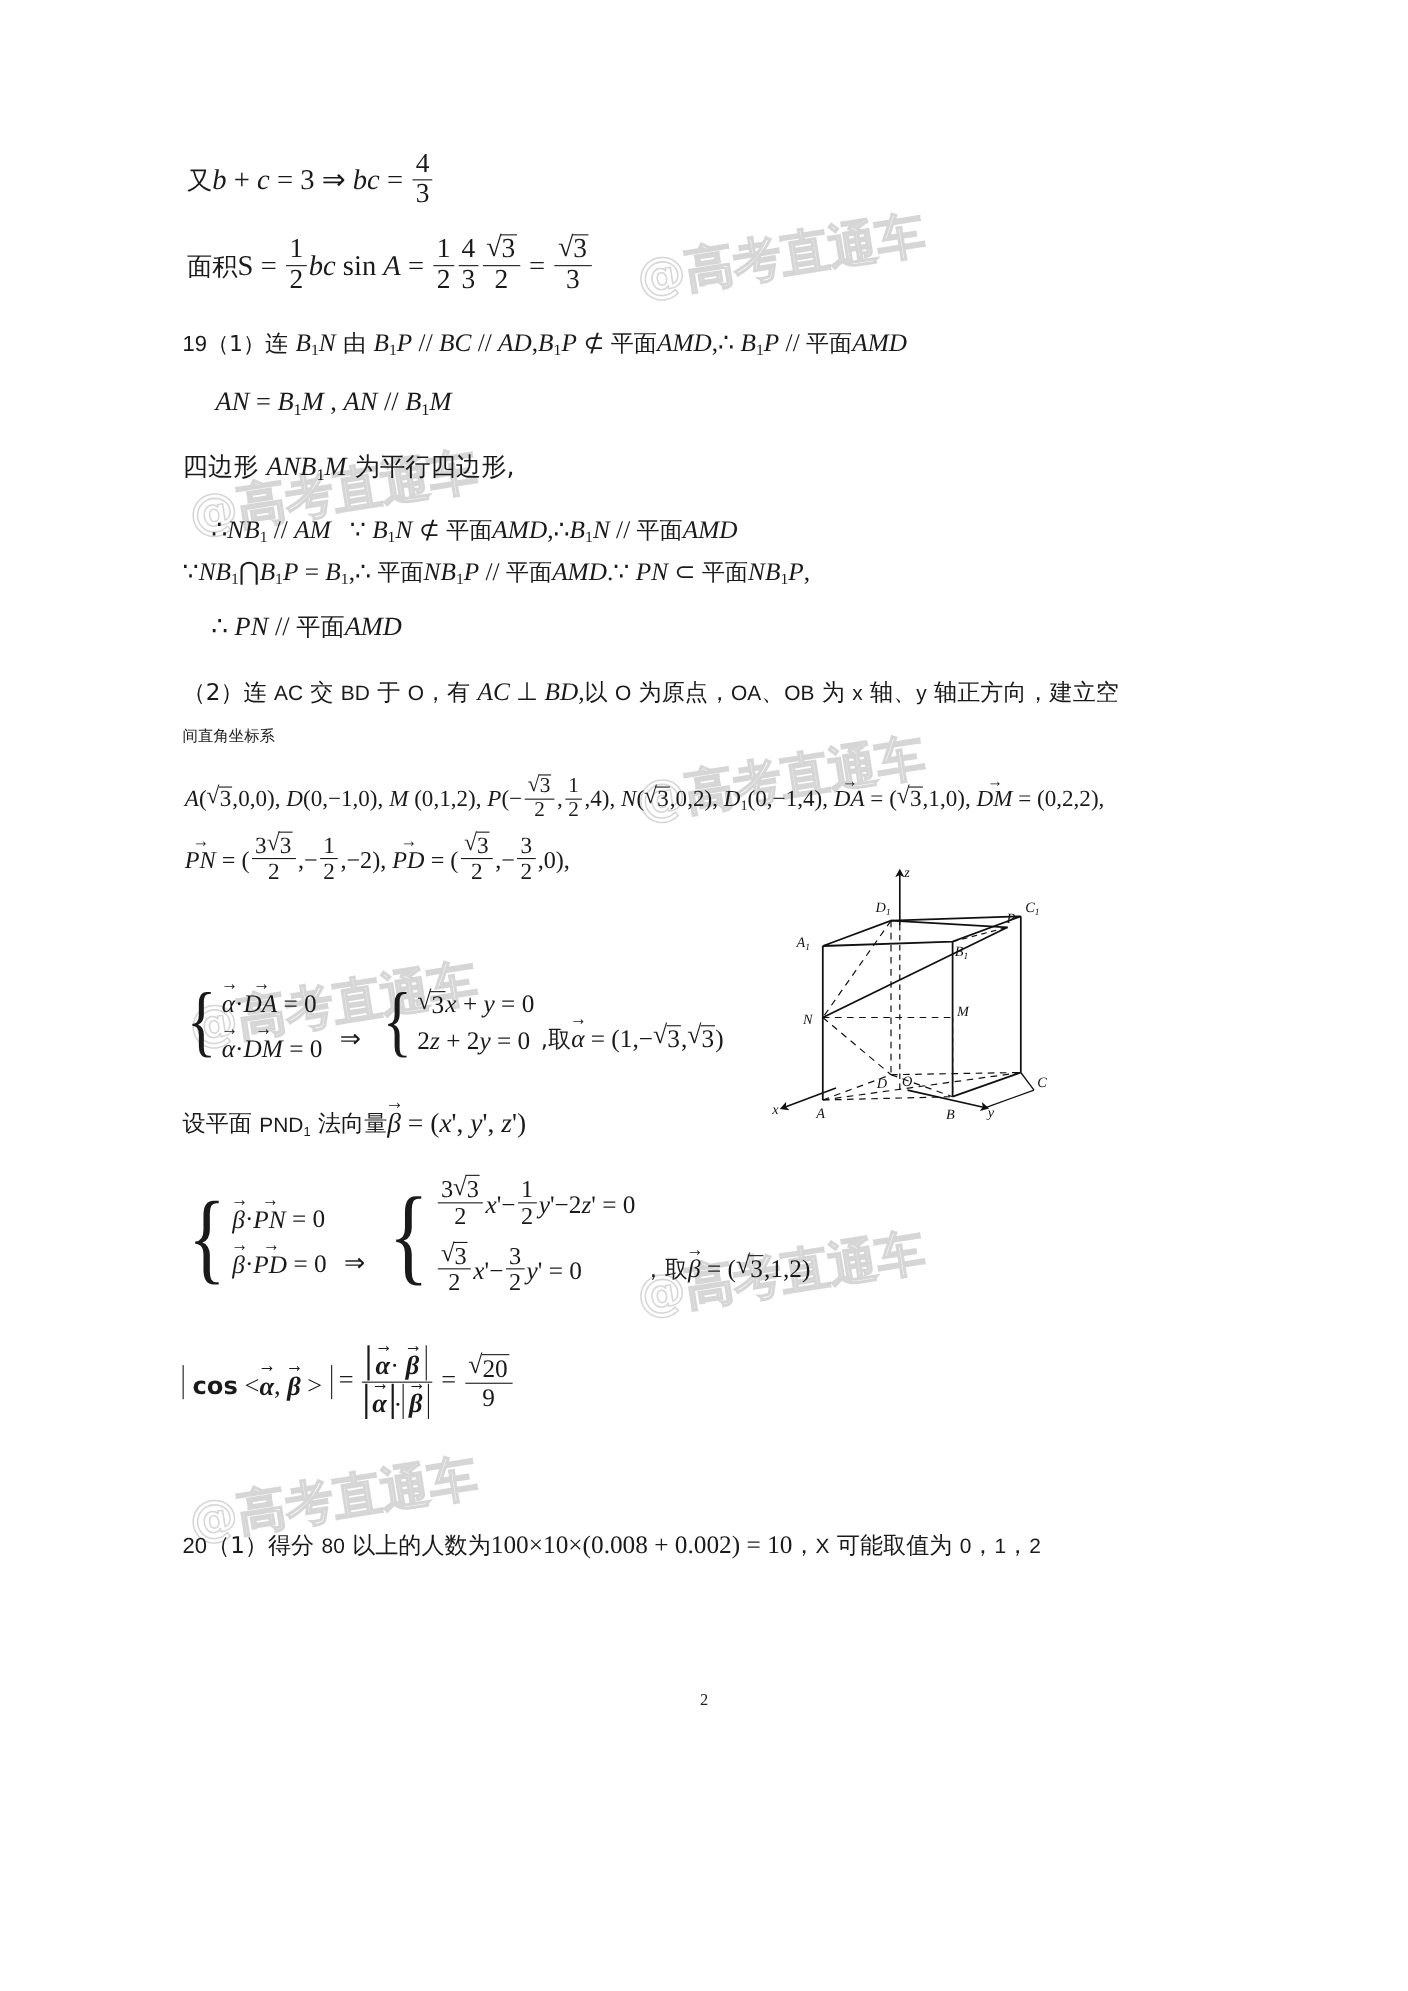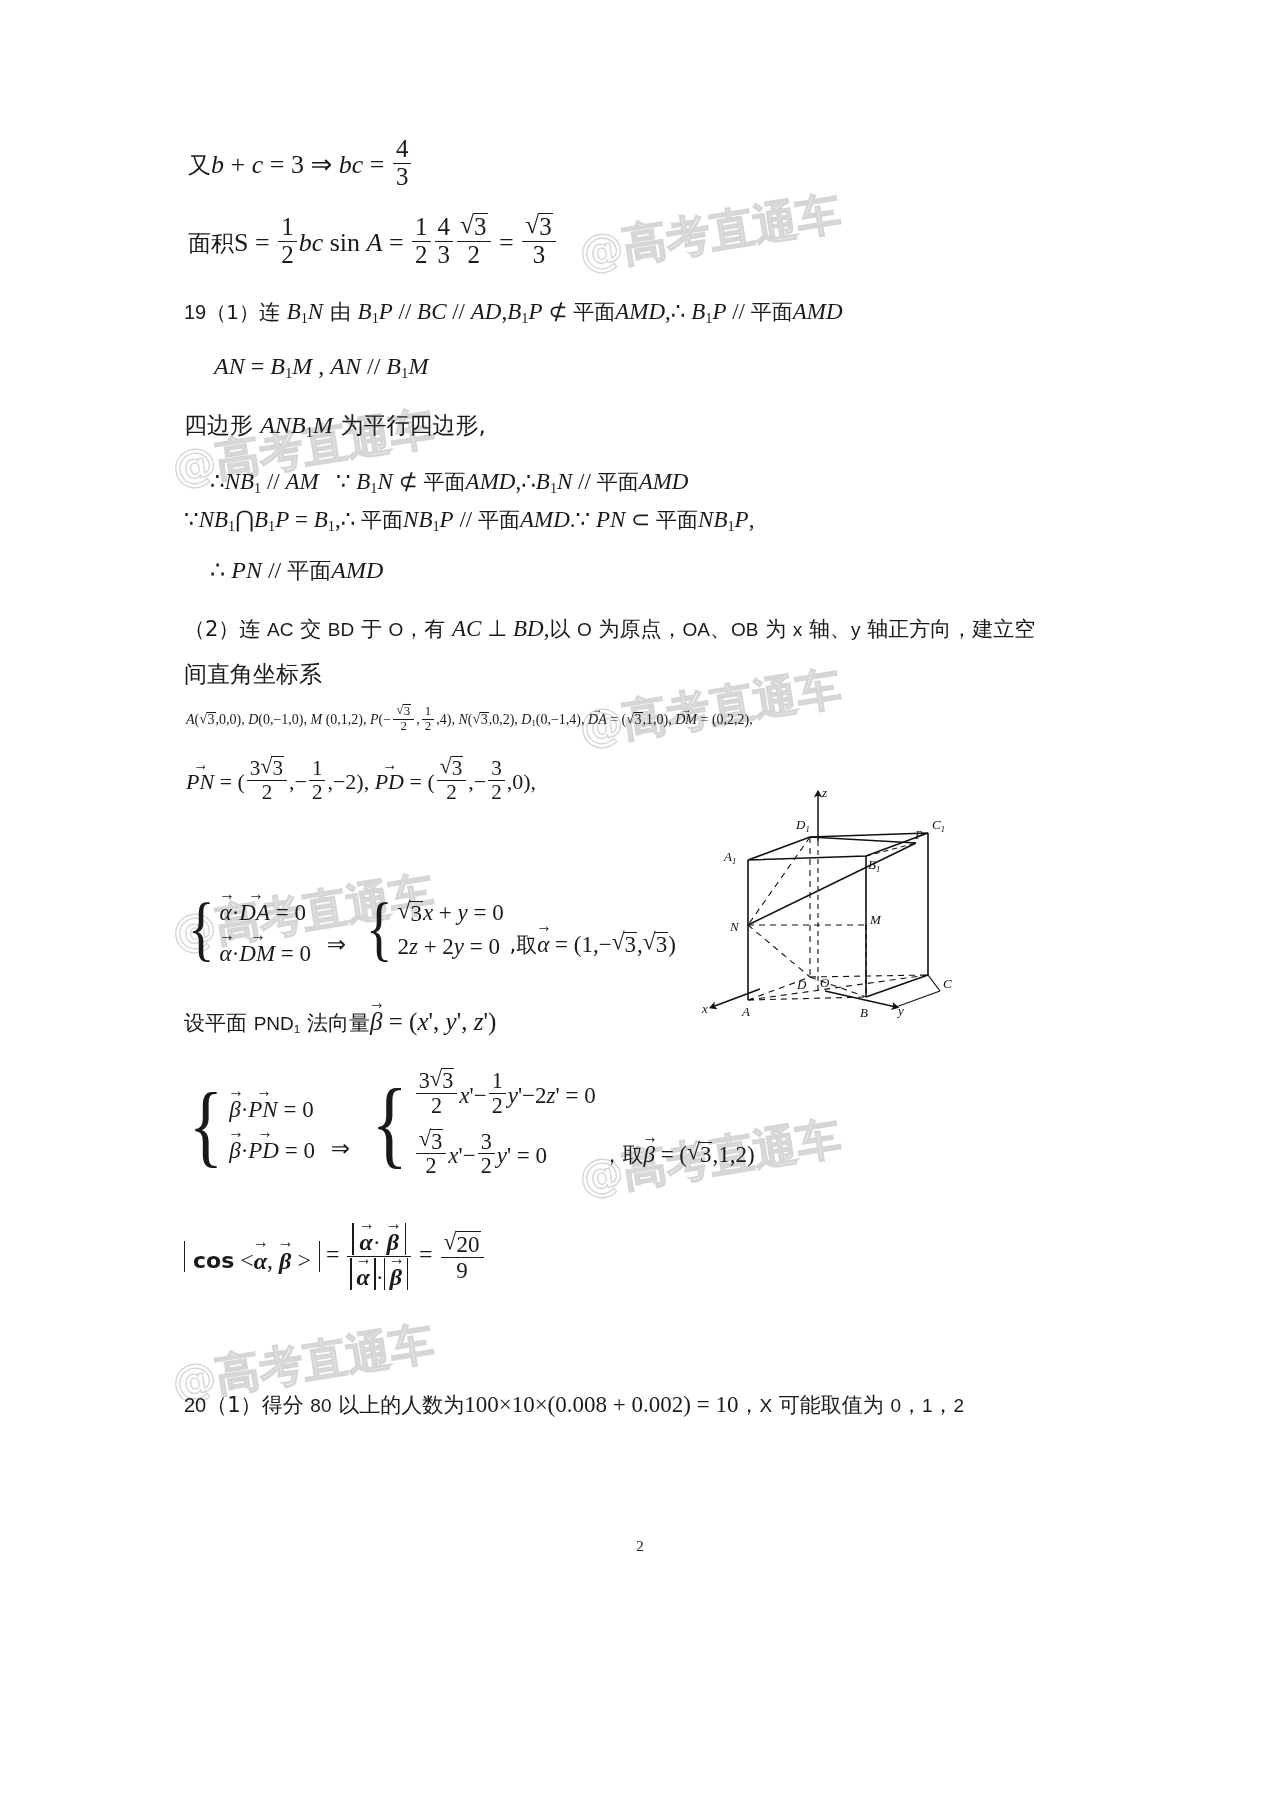--- a/index.html
+++ b/index.html
@@ -16,21 +16,21 @@
     overflow: hidden;
   }
   .page {
     position: absolute;
     left: 0; top: 0;
     width: 1280px;
     height: 1810px;
   }
   .content {
     position: absolute;
-    left: 184px;
+    left: 166px;
     top: 0;
     width: 944px;
     height: 1568px;
   }
 
   
   .ln {
     position: absolute;
     white-space: nowrap;
     line-height: 1;
@@ -187,25 +187,25 @@
     </div>
 
     <div class="ln" style="left:26px; top:558px; font-size:24px;">
       <span class="mn">∴&nbsp;</span><span class="mi">PN</span><span class="mn"> // </span><span class="han" style="font-size:22px;">平面</span><span class="mi">AMD</span>
     </div>
 
     <div class="ln" style="left:0px; top:617px; font-size:21px;text-align:center;">
       <span class="han">（2）连&nbsp;</span><span class="sans" style="font-size:19px;">AC</span><span class="han">&nbsp;交&nbsp;</span><span class="sans" style="font-size:19px;">BD</span><span class="han">&nbsp;于&nbsp;</span><span class="sans" style="font-size:19px;">O</span><span class="han">，有&nbsp;</span><span class="mi" style="font-size:23px;">AC</span><span class="mn" style="font-size:23px;"> ⊥ </span><span class="mi" style="font-size:23px;">BD</span><span class="mn" style="font-size:23px;">,</span><span class="han">以&nbsp;</span><span class="sans" style="font-size:19px;">O</span><span class="han">&nbsp;为原点，</span><span class="sans" style="font-size:19px;">OA</span><span class="han">、</span><span class="sans" style="font-size:19px;">OB</span><span class="han">&nbsp;为&nbsp;</span><span class="sans" style="font-size:19px;">x</span><span class="han">&nbsp;轴、</span><span class="sans" style="font-size:19px;">y</span><span class="han">&nbsp;轴正方向，建立空</span>
     </div>
 
-    <div class="ln" style="left:0px; top:663px; font-size:23px;">
+    <div class="ln" style="left:0px; top:663px; font-size:14px;">
       <span class="han">间直角坐标系</span>
     </div>
 
-    <div class="ln" style="left:2px; top:704px; font-size:14px;">
+    <div class="ln" style="left:2px; top:704px; font-size:21px;">
       <span class="mi">A</span><span class="mn">(</span><span class="sqrt"><span class="rad">3</span></span><span class="mn">,0,0),&nbsp;</span><span class="mi">D</span><span class="mn">(0,−1,0),&nbsp;</span><span class="mi">M</span><span class="mn">&nbsp;(0,1,2),&nbsp;</span><span class="mi">P</span><span class="mn">(−</span><span class="frac" style="font-size:0.92em;"><span class="num mn"><span class="sqrt"><span class="rad">3</span></span></span><span class="den mn">2</span></span><span class="mn">,</span><span class="frac" style="font-size:0.92em;"><span class="num mn">1</span><span class="den mn">2</span></span><span class="mn">,4),&nbsp;</span><span class="mi">N</span><span class="mn">(</span><span class="sqrt"><span class="rad">3</span></span><span class="mn">,0,2),&nbsp;</span><span class="mi">D<sub class="sn">1</sub></span><span class="mn">(0,−1,4),&nbsp;</span><span class="vec"><span class="vbody mi">DA</span></span><span class="mn"> = (</span><span class="sqrt"><span class="rad">3</span></span><span class="mn">,1,0),&nbsp;</span><span class="vec"><span class="vbody mi">DM</span></span><span class="mn"> = (0,2,2),</span>
     </div>
 
     <div class="ln" style="left:2px; top:756px; font-size:22px;">
       <span class="vec"><span class="vbody mi">PN</span></span><span class="mn"> = (</span><span class="frac"><span class="num mn">3<span class="sqrt"><span class="rad">3</span></span></span><span class="den mn">2</span></span><span class="mn">,−</span><span class="frac"><span class="num mn">1</span><span class="den mn">2</span></span><span class="mn">,−2),&nbsp;</span><span class="vec"><span class="vbody mi">PD</span></span><span class="mn"> = (</span><span class="frac"><span class="num mn"><span class="sqrt"><span class="rad">3</span></span></span><span class="den mn">2</span></span><span class="mn">,−</span><span class="frac"><span class="num mn">3</span><span class="den mn">2</span></span><span class="mn">,0),</span>
     </div>
 
 
     <div class="ln" style="left:0px; top:888px; font-size:23px;">
       <span class="sys">

